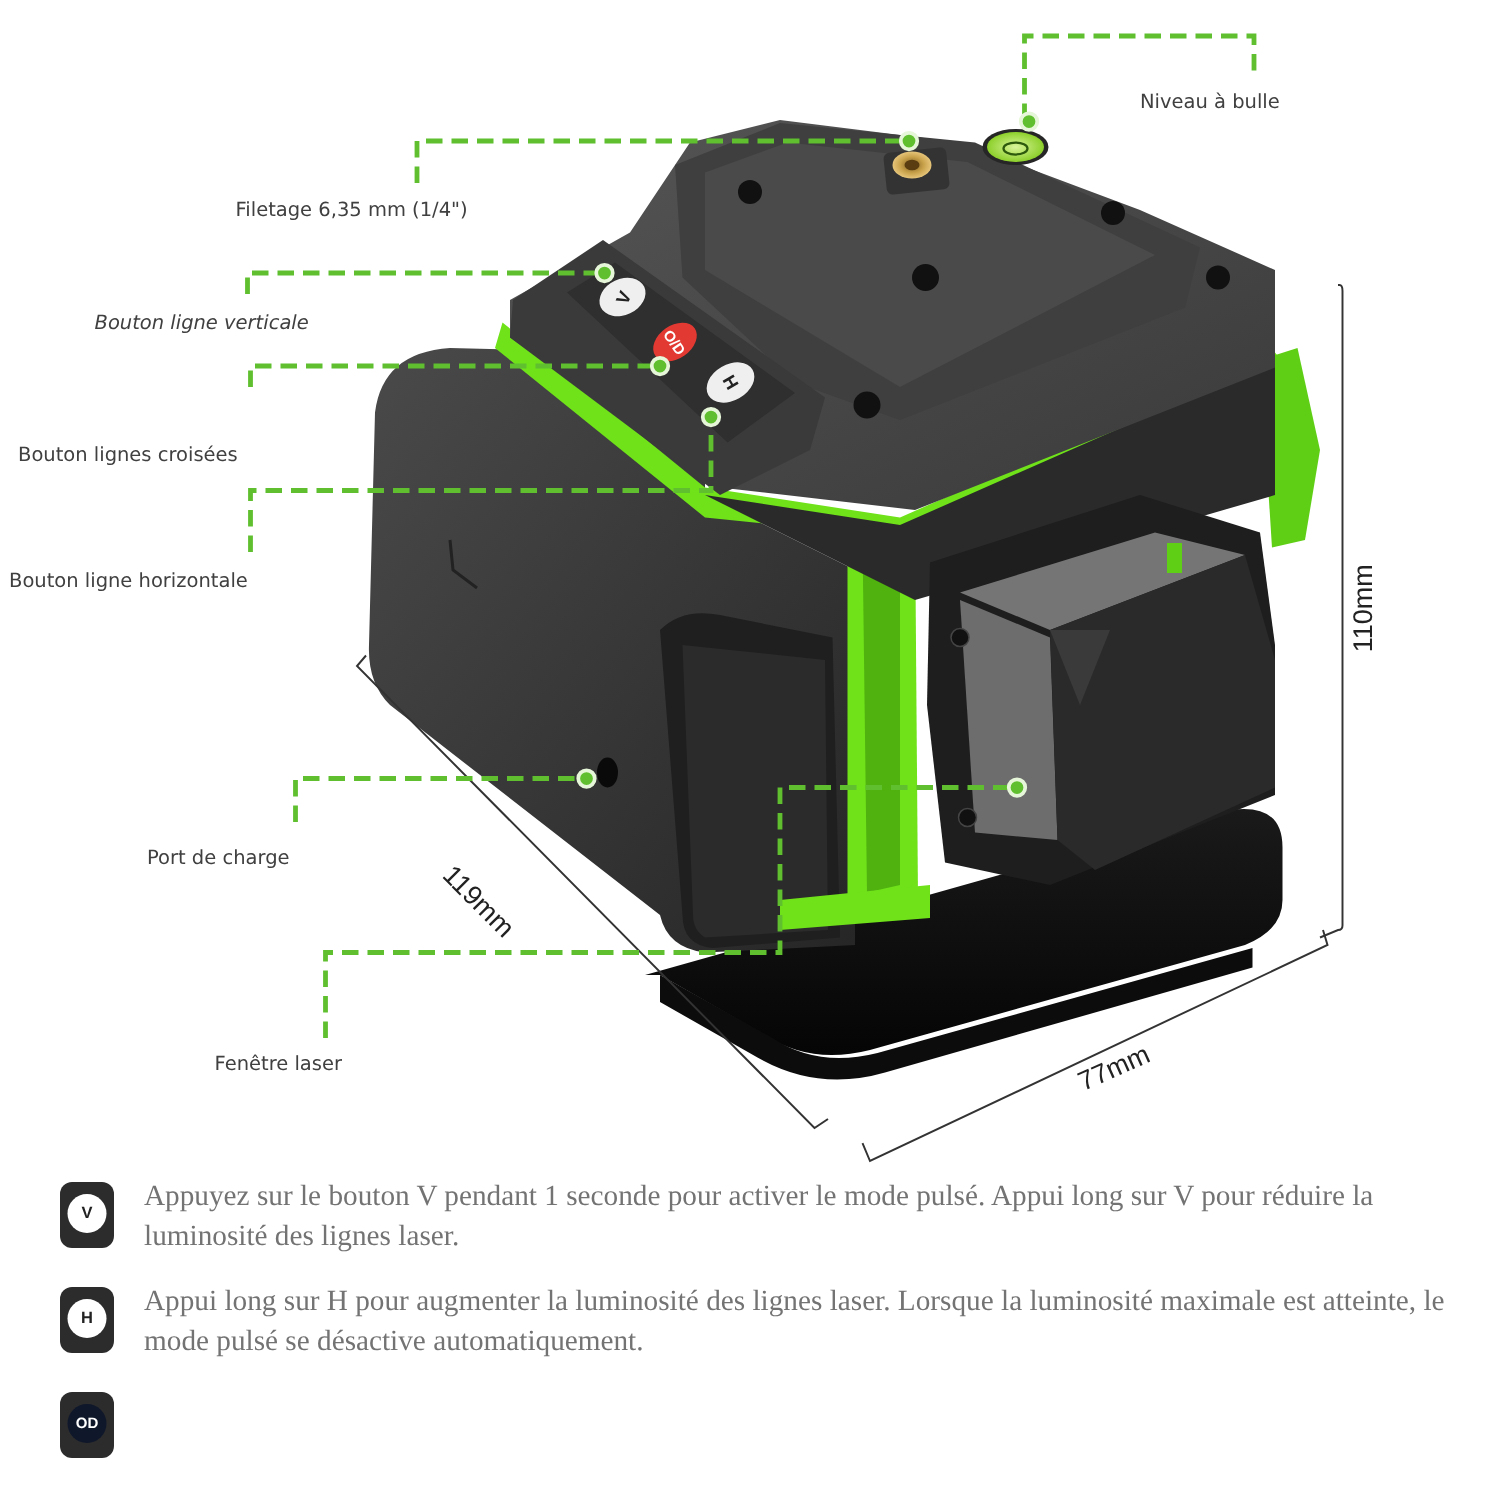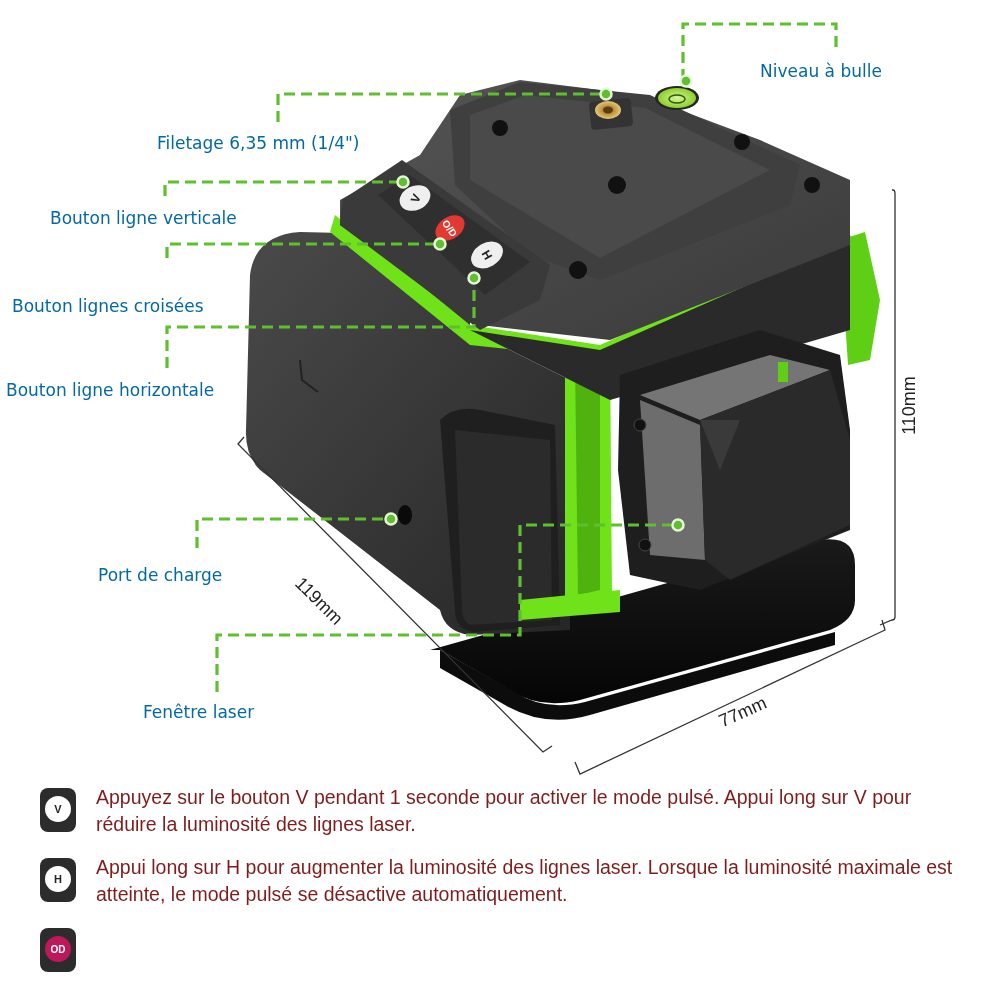--- a/index.html
+++ b/index.html
@@ -1,27 +1,27 @@
 <!DOCTYPE html>
 <html><head>
 <meta charset="utf-8">
 <style>
   html, body { margin:0; padding:0; background:#ffffff; }
   body { width:1000px; height:1000px; position:relative; overflow:hidden;
          font-family:"DejaVu Sans","Liberation Sans",sans-serif; color:#111; }
   #stage { position:absolute; left:0; top:0; width:1000px; height:1000px; }
-  .callout { position:absolute; font-size:17px; white-space:nowrap; color:#0369a1; letter-spacing:0; }
+  .callout { position:absolute; font-size:13px; white-space:nowrap; color:#404040; letter-spacing:0; }
   .dim { position:absolute; font-family:"Liberation Sans",sans-serif; font-size:18px; color:#222; white-space:nowrap; }
   .legend-row { position:absolute; left:40px; display:flex; align-items:flex-start; }
   .legend-icon { width:36px; height:44px; border-radius:8px; background:#2c2c2c; position:relative; flex:none; margin-right:20px; }
   .legend-icon .knob { position:absolute; left:5px; top:8px; width:26px; height:26px; border-radius:50%;
         background:#fff; display:flex; align-items:center; justify-content:center;
         font-family:"Liberation Sans",sans-serif; font-weight:bold; font-size:11px; color:#222; }
-  .legend-icon .knob.red { background:#be185d; color:#fff; font-size:10px; }
-  .legend-text { font-family:Liberation Sans, sans-serif; font-size:19.5px; line-height:27px; color:#7f1d1d; width:880px; margin-top:-4px; }
+  .legend-icon .knob.red { background:#0f172a; color:#fff; font-size:10px; }
+  .legend-text { font-family:Liberation Serif, serif; font-size:19.5px; line-height:27px; color:#737373; width:880px; margin-top:-4px; }
 </style>
 </head>
 <body>
 
 <div id="stage">
 
   <svg width="1000" height="1000" viewBox="0 0 1000 1000" style="position:absolute;left:0;top:0">
     <defs>
       <linearGradient id="gBody" x1="0" y1="0" x2="1" y2="1">
         <stop offset="0" stop-color="#4a4a4a"></stop>
@@ -149,21 +149,21 @@
       <circle cx="403" cy="182" r="5.5"></circle>
       <circle cx="440" cy="244" r="5.5"></circle>
       <circle cx="474" cy="278" r="5.5"></circle>
       <circle cx="391" cy="519" r="5.5"></circle>
       <circle cx="678" cy="525" r="5.5"></circle>
     </g>
   </svg>
 
   <div class="callout" style="left:760px;top:61px;">Niveau à bulle</div>
   <div class="callout" style="left:157px;top:133px;">Filetage 6,35 mm (1/4")</div>
-  <div class="callout" style="left:50px;top:208px;">Bouton ligne verticale</div>
+  <div class="callout" style="left:63px;top:208px;font-style:italic;">Bouton ligne verticale</div>
   <div class="callout" style="left:12px;top:296px;">Bouton lignes croisées</div>
   <div class="callout" style="left:6px;top:380px;">Bouton ligne horizontale</div>
   <div class="callout" style="left:98px;top:565px;">Port de charge</div>
   <div class="callout" style="left:143px;top:702px;">Fenêtre laser</div>
 
   <div class="dim" style="left:880px;top:395px;transform:rotate(-90deg);transform-origin:center;">110mm</div>
   <div class="dim" style="left:298px;top:570px;transform:rotate(45deg);transform-origin:left center;">119mm</div>
   <div class="dim" style="left:720px;top:712px;transform:rotate(-24deg);transform-origin:left center;">77mm</div>
 
   <div class="legend-row" style="top:788px;">

